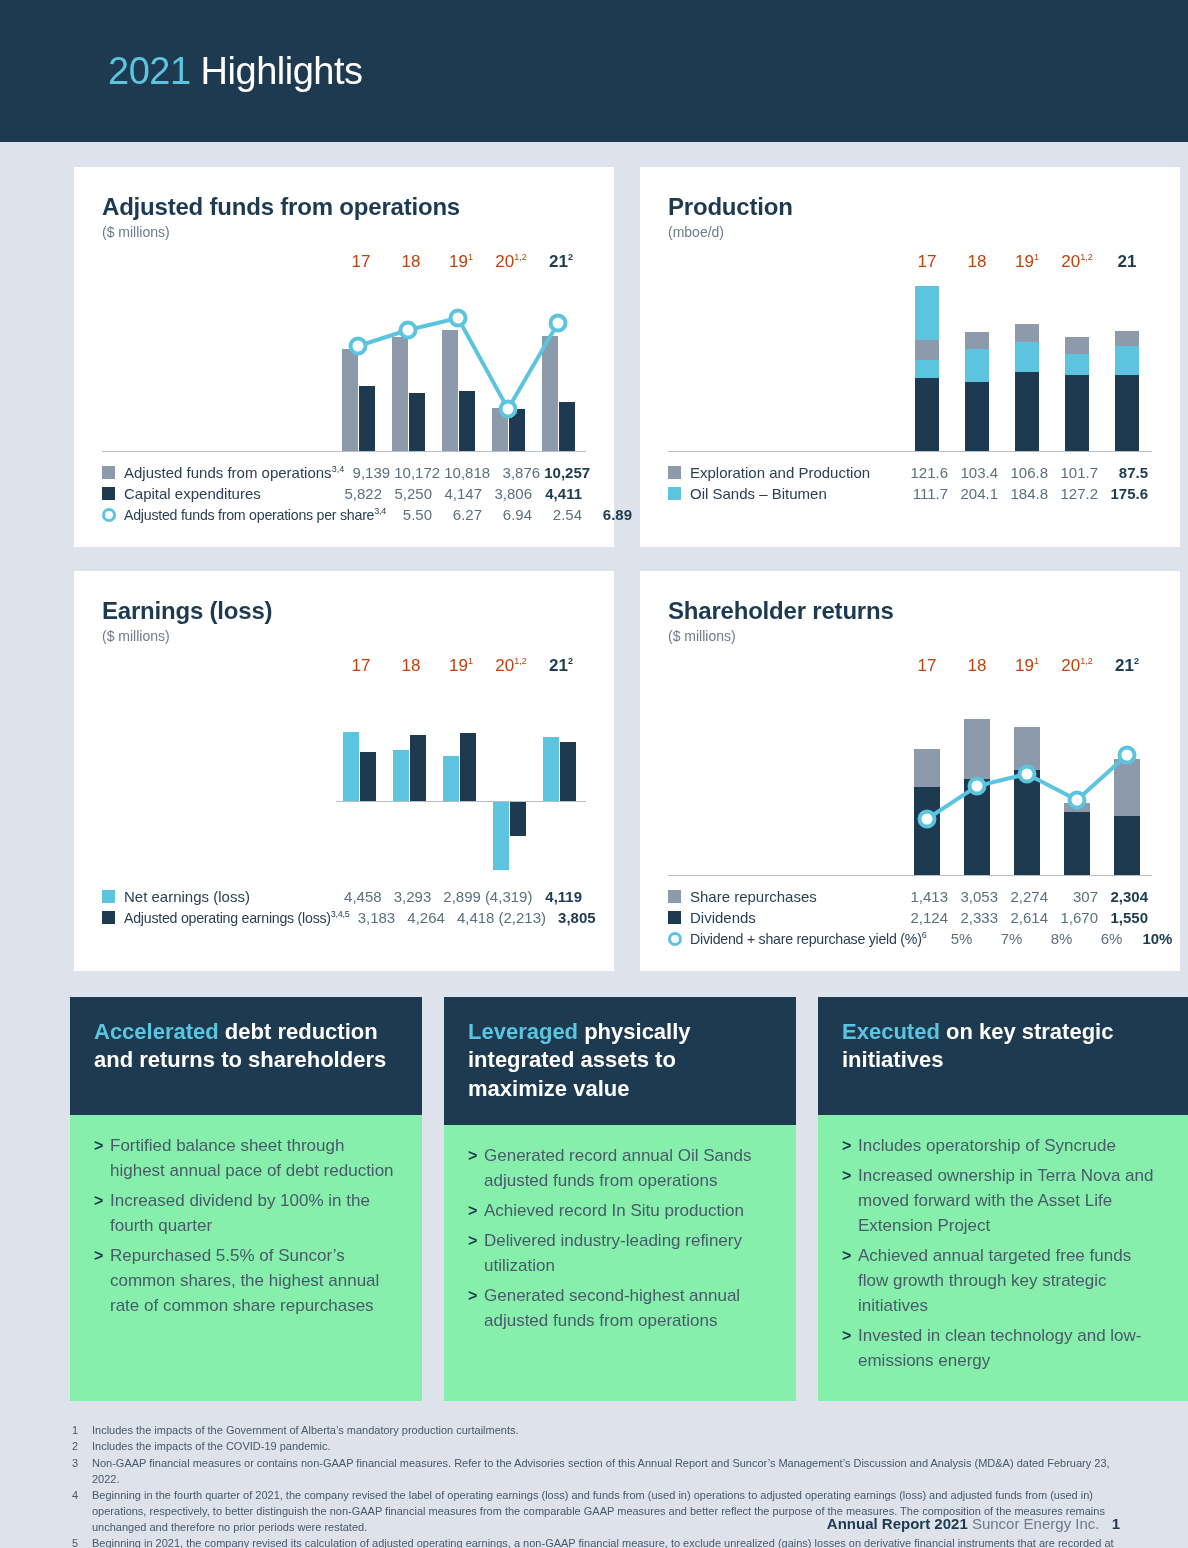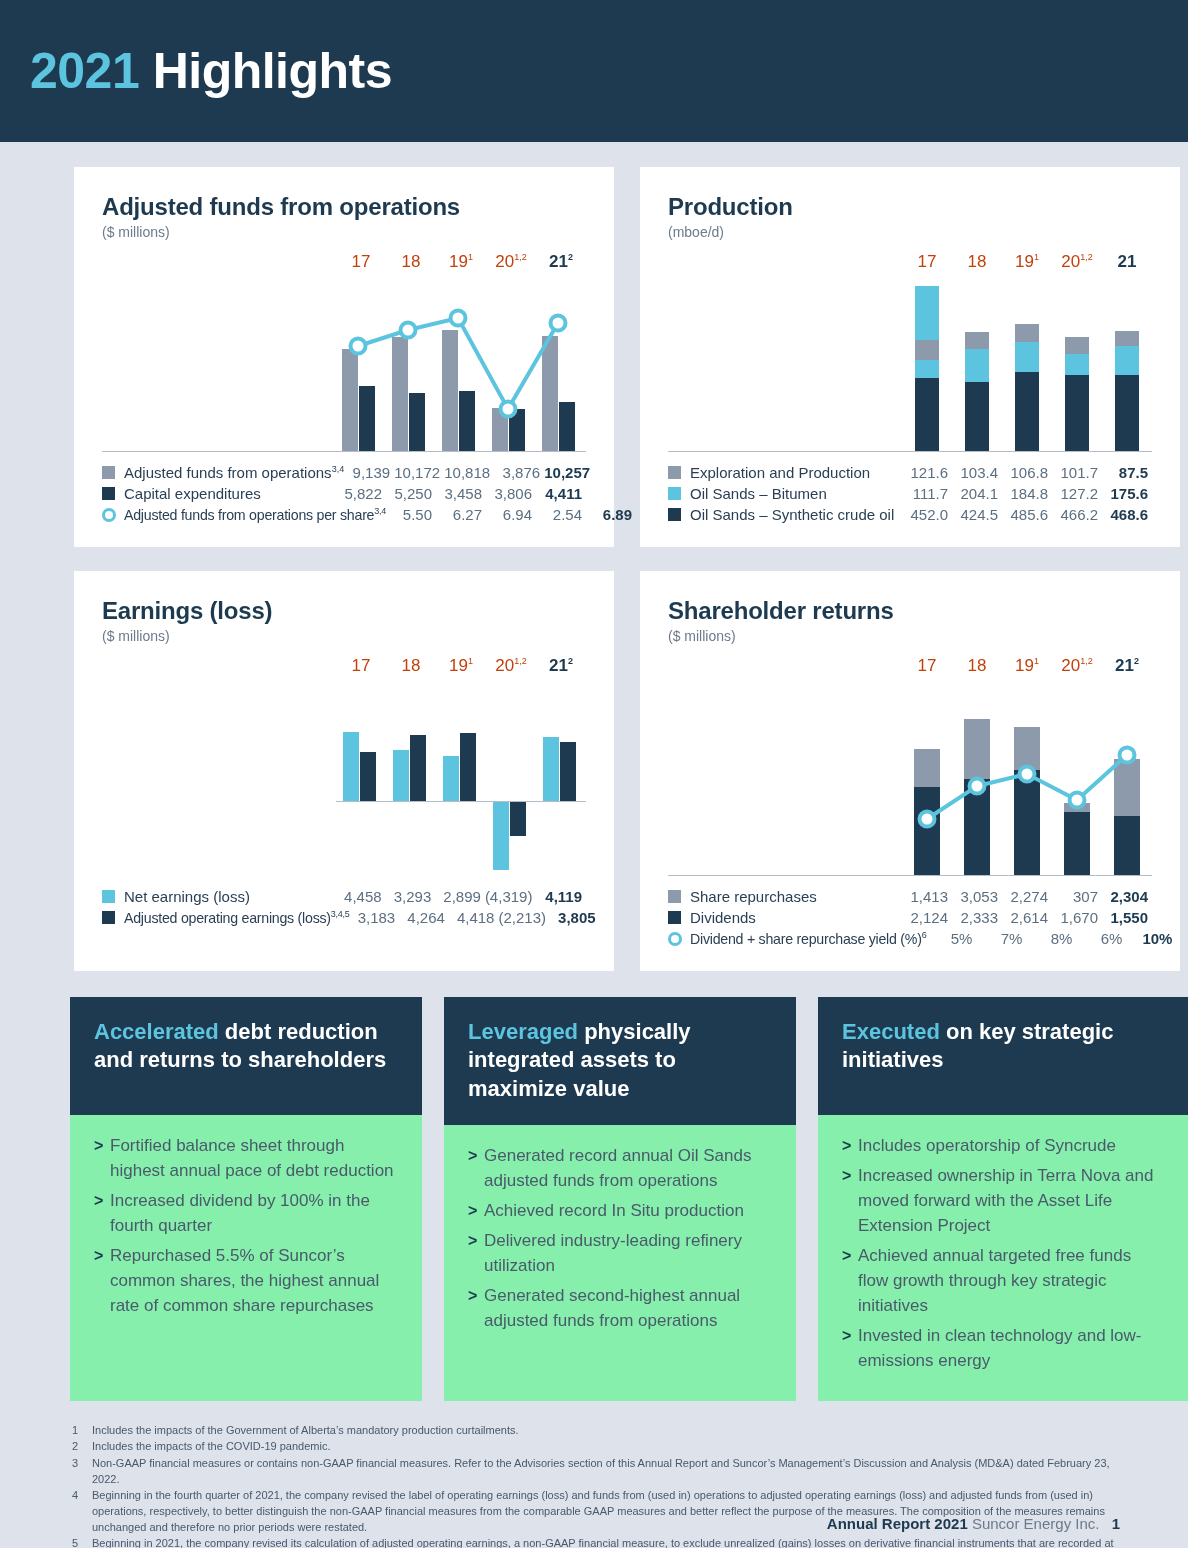--- a/index.html
+++ b/index.html
@@ -10,22 +10,22 @@
     -webkit-font-smoothing: antialiased;
   }
   .page { position: relative; width: 1188px; height: 1548px; overflow: hidden; }
 
   
   .header {
     height: 142px; background: #1d3a50;
     display: flex; align-items: center;
   }
   .header h1 {
-    margin-left: 30px;
-    font-size: 50px; font-weight: bold; color: #ffffff;
+    margin-left: 108px;
+    font-size: 38px; font-weight: normal; color: #ffffff;
     letter-spacing: -0.5px;
   }
   .header h1 .yr { color: #5cc4de; }
 
   
   .panels {
     display: grid;
     grid-template-columns: 540px 540px;
     column-gap: 26px; row-gap: 24px;
     padding: 25px 72px 0 74px;
@@ -219,21 +219,21 @@
               <span>3,876</span>
               <span class="bold">10,257</span>
           </span>
         </div>
         <div class="lrow">
           <span class="sw sw-navy"></span>
           <span class="llabel"><span>Capital expenditures</span><sup></sup></span>
           <span class="lvals">
             <span>5,822</span>
               <span>5,250</span>
-              <span>3,458</span>
+              <span>4,147</span>
               <span>3,806</span>
               <span class="bold">4,411</span>
           </span>
         </div>
         <div class="lrow">
           <span class="sw-ring"></span>
           <span class="llabel cond"><span>Adjusted funds from operations per share</span><sup>3,4</sup></span>
           <span class="lvals">
             <span>5.50</span>
               <span>6.27</span>
@@ -302,31 +302,20 @@
         </div>
         <div class="lrow">
           <span class="sw sw-cyan"></span>
           <span class="llabel"><span>Oil Sands – Bitumen</span></span>
           <span class="lvals">
             <span>111.7</span>
               <span>204.1</span>
               <span>184.8</span>
               <span>127.2</span>
               <span class="bold">175.6</span>
-          </span>
-        </div>
-        <div class="lrow">
-          <span class="sw sw-navy"></span>
-          <span class="llabel"><span>Oil Sands – Synthetic crude oil</span></span>
-          <span class="lvals">
-            <span>452.0</span>
-              <span>424.5</span>
-              <span>485.6</span>
-              <span>466.2</span>
-              <span class="bold">468.6</span>
           </span>
         </div>
       </div>
     </div>
 
     <div class="panel">
       <h2>Earnings (loss)</h2>
       <div class="units">($ millions)</div>
 
       <div class="chart chart-c">

